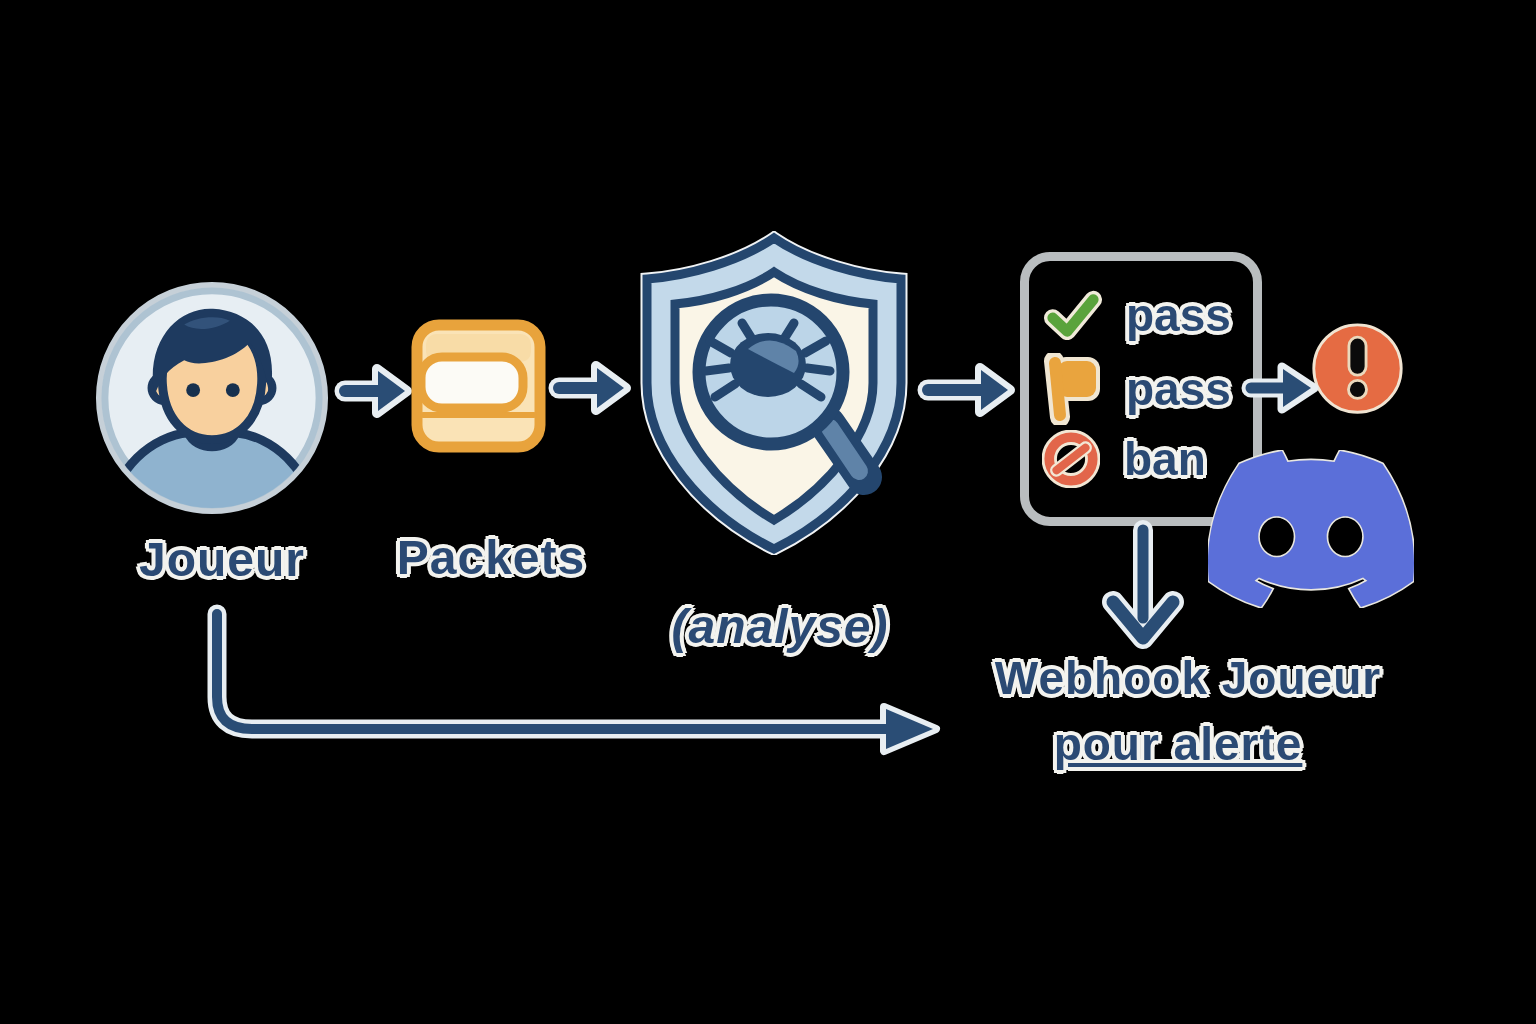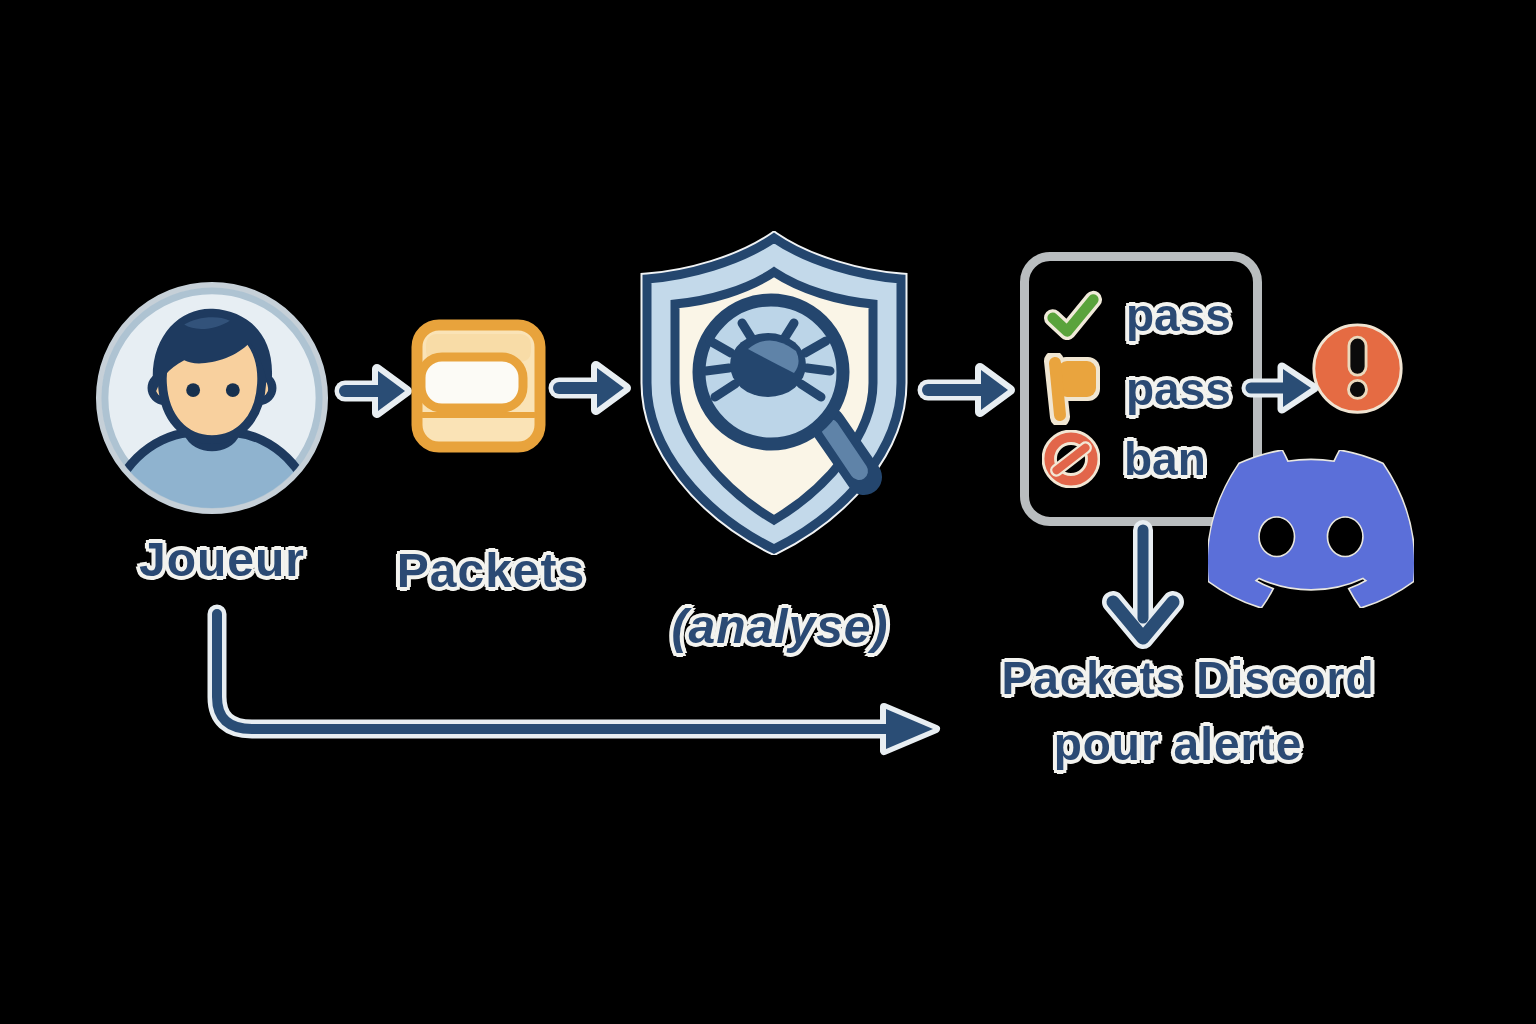--- a/index.html
+++ b/index.html
@@ -123,21 +123,21 @@
   <div class="lbl lbl-big" style="left:222px;top:560px;">Joueur</div>
 
   <div class="node z-node" style="left:410px;top:318px;">
     <svg width="137" height="136" viewBox="0 0 137 136">
       <rect x="7" y="7" width="123" height="122" rx="22" fill="#fae3b6" stroke="#e8a33c" stroke-width="11"></rect>
       <rect x="16" y="16" width="105" height="28" rx="10" fill="#f7d9a0" opacity="0.65"></rect>
       <path d="M13,97 H124" stroke="#e8a33c" stroke-width="6" stroke-linecap="round"></path>
       <rect x="11" y="39" width="102" height="51" rx="21" fill="#fcfbf6" stroke="#e8a33c" stroke-width="9"></rect>
     </svg>
   </div>
-  <div class="lbl lbl-big" style="left:491px;top:558px;margin-top:13px;">Packets</div>
+  <div class="lbl lbl-big" style="left:491px;top:558px;">Packets</div>
 
   <div class="node z-node" style="left:630px;top:231px;">
     <svg width="288" height="324" viewBox="0 0 288 324">
 
       <path d="M144,7 C109,31 57,45 17,48 L17,152 C17,217 71,282 144,318 C217,282 271,217 271,152 L271,48 C231,45 179,31 144,7 Z" fill="#c3d9ea" stroke="#f0f3f5" stroke-width="13"></path>
       <path d="M144,7 C109,31 57,45 17,48 L17,152 C17,217 71,282 144,318 C217,282 271,217 271,152 L271,48 C231,45 179,31 144,7 Z" fill="#c3d9ea" stroke="#24466e" stroke-width="9"></path>
 
       <path d="M144,41 C117,59 79,70 45,73 L45,152 C45,203 90,257 144,289 C198,257 243,203 243,152 L243,73 C209,70 171,59 144,41 Z" fill="#faf5e7" stroke="#24466e" stroke-width="9"></path>
 
       <path d="M198,194 L234,246" stroke="#24466e" stroke-width="36" stroke-linecap="round"></path>
@@ -198,16 +198,16 @@
       <circle cx="50" cy="72" r="9.5" fill="#0b0b0b" stroke="#ead9bd" stroke-width="3"></circle>
     </svg>
   </div>
 
   <div class="node z-discord" style="left:1208px;top:450px;">
     <svg width="206" height="158" viewBox="0 0 127.14 96.36">
       <path fill="#5b6fd9" stroke="#e9e7df" stroke-width="2" paint-order="stroke" d="M107.7,8.07A105.15,105.15,0,0,0,81.47,0a72.06,72.06,0,0,0-3.36,6.83A97.68,97.68,0,0,0,49,6.83,72.37,72.37,0,0,0,45.64,0,105.89,105.89,0,0,0,19.39,8.09C2.79,32.65-1.71,56.6.54,80.21h0A105.73,105.73,0,0,0,32.71,96.36,77.7,77.7,0,0,0,39.6,85.25a68.42,68.42,0,0,1-10.85-5.18c.91-.66,1.8-1.34,2.66-2a75.57,75.57,0,0,0,64.32,0c.87.71,1.76,1.39,2.66,2a68.68,68.68,0,0,1-10.87,5.19,77,77,0,0,0,6.89,11.1A105.25,105.25,0,0,0,126.6,80.22h0C129.24,52.84,122.09,29.11,107.7,8.07ZM42.45,65.69C36.18,65.69,31,60,31,53s5-12.74,11.43-12.74S54,46,53.89,53,48.84,65.69,42.45,65.69Zm42.24,0C78.41,65.69,73.25,60,73.25,53s5-12.74,11.44-12.74S96.23,46,96.12,53,91.08,65.69,84.69,65.69Z"></path>
     </svg>
   </div>
 
-  <div class="lbl lbl-med" style="left:1188px;top:678px;z-index:13;">Packets Discord</div>
-  <div class="lbl lbl-med" style="left:1178px;top:744px;z-index:13;">pour alerte</div>
+  <div class="lbl lbl-med" style="left:1188px;top:678px;z-index:13;">Webhook Joueur</div>
+  <div class="lbl lbl-med" style="left:1178px;top:744px;z-index:13;text-decoration:underline;">pour alerte</div>
 
 </div>
 
 </body></html>

